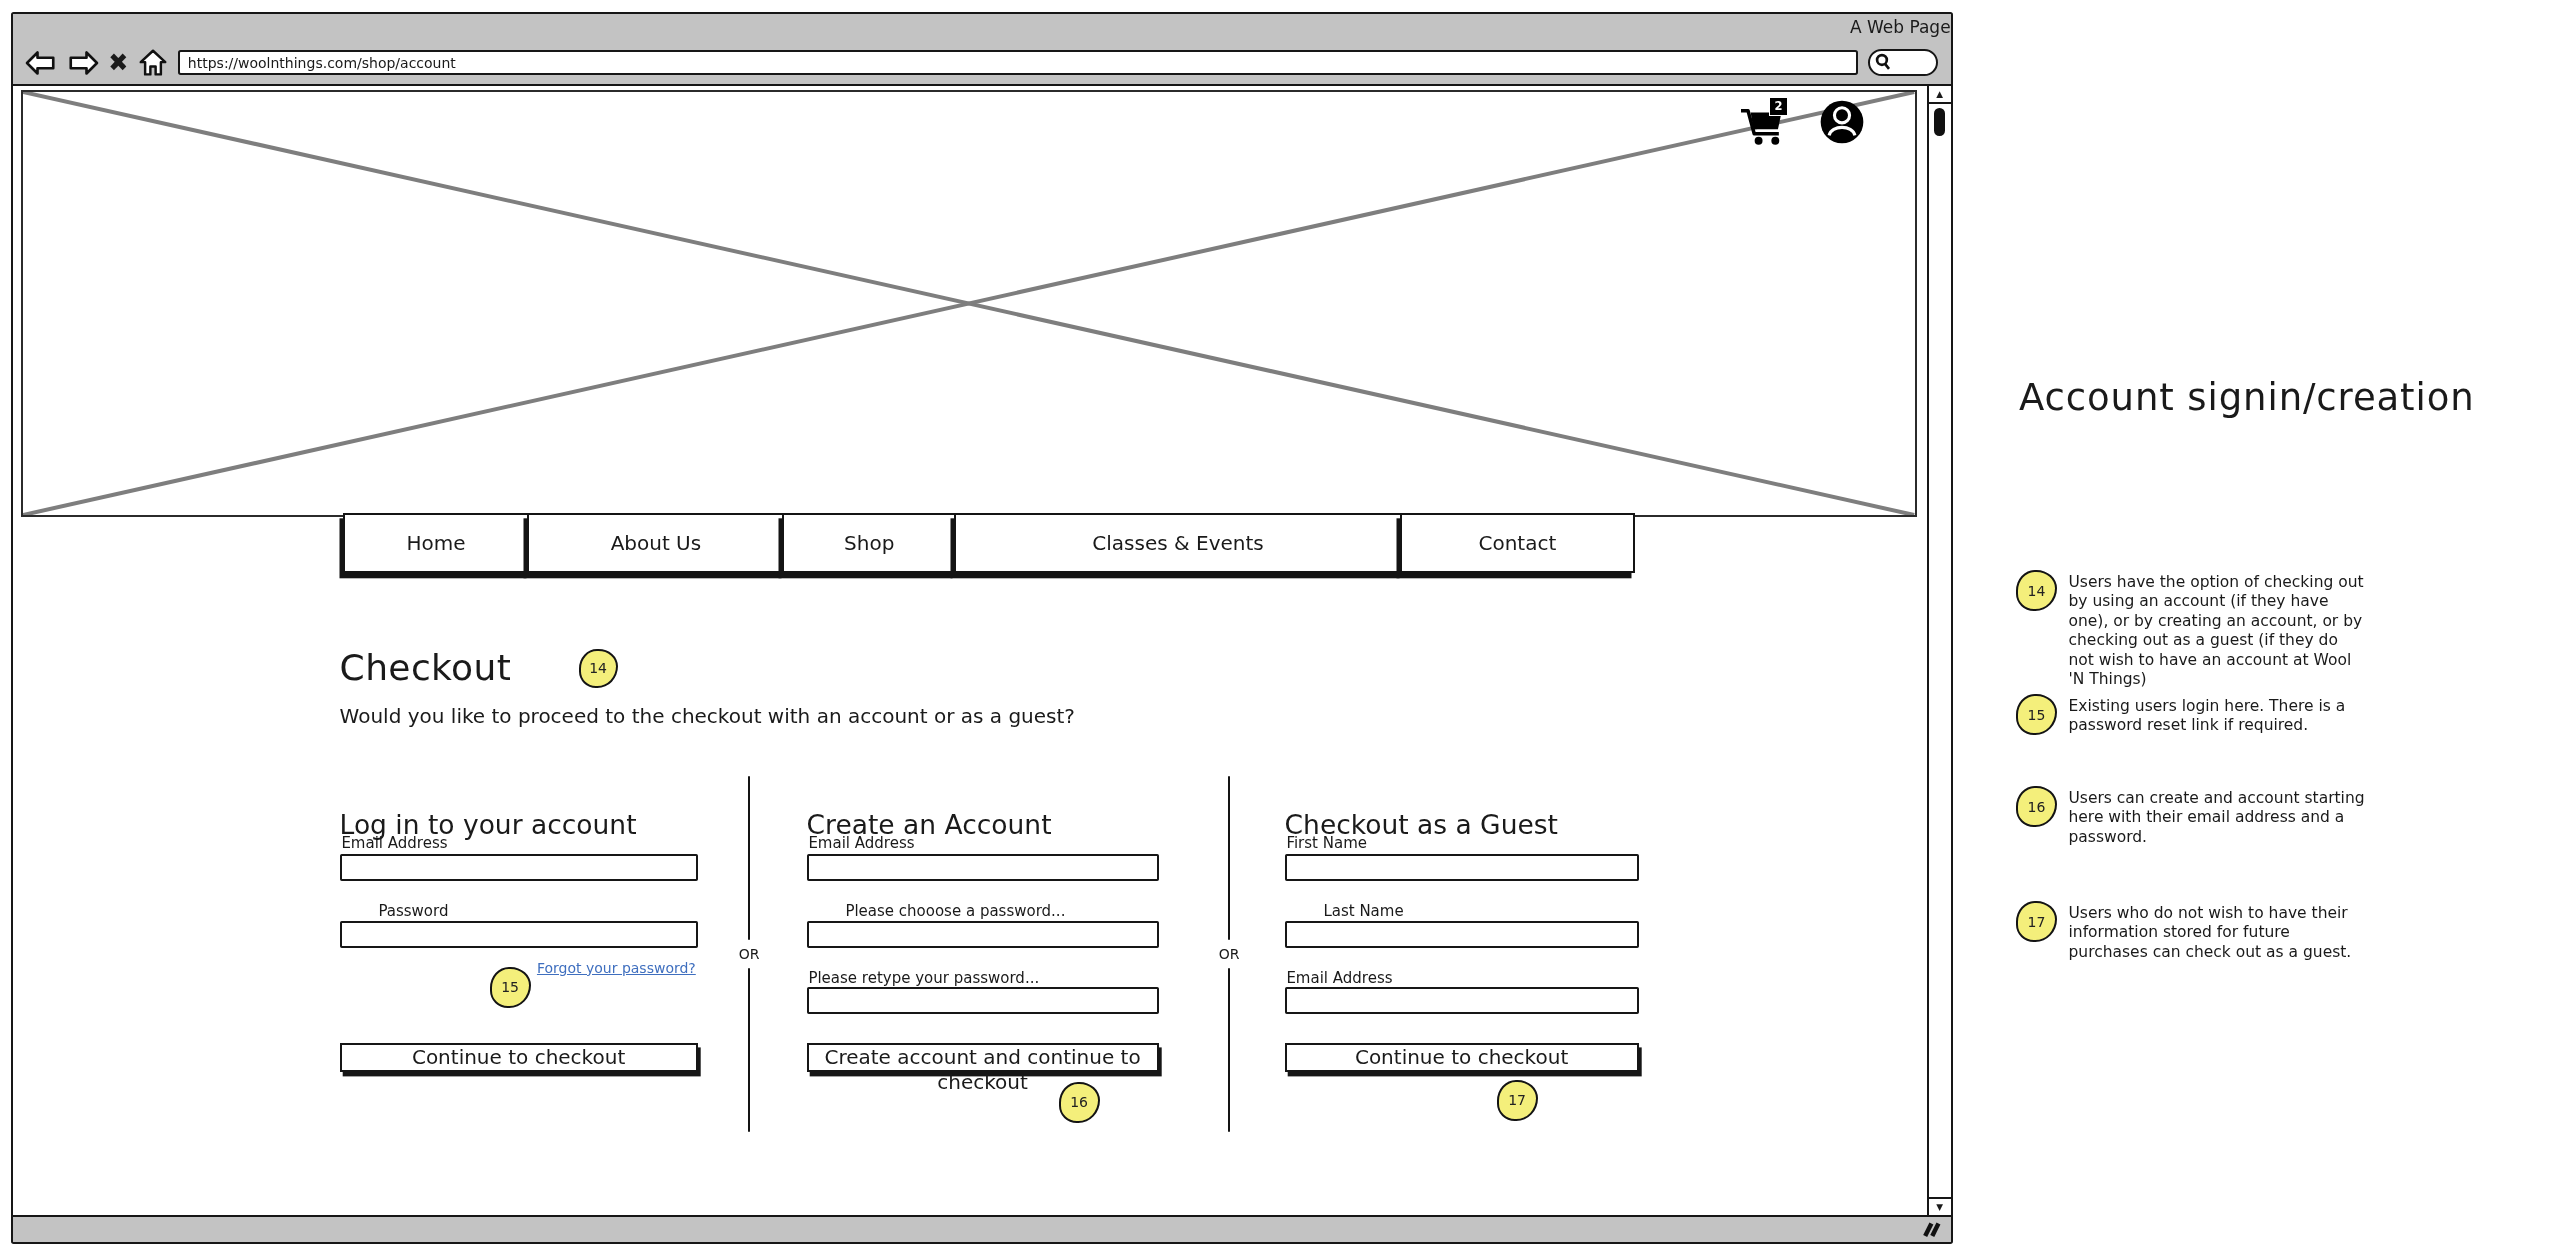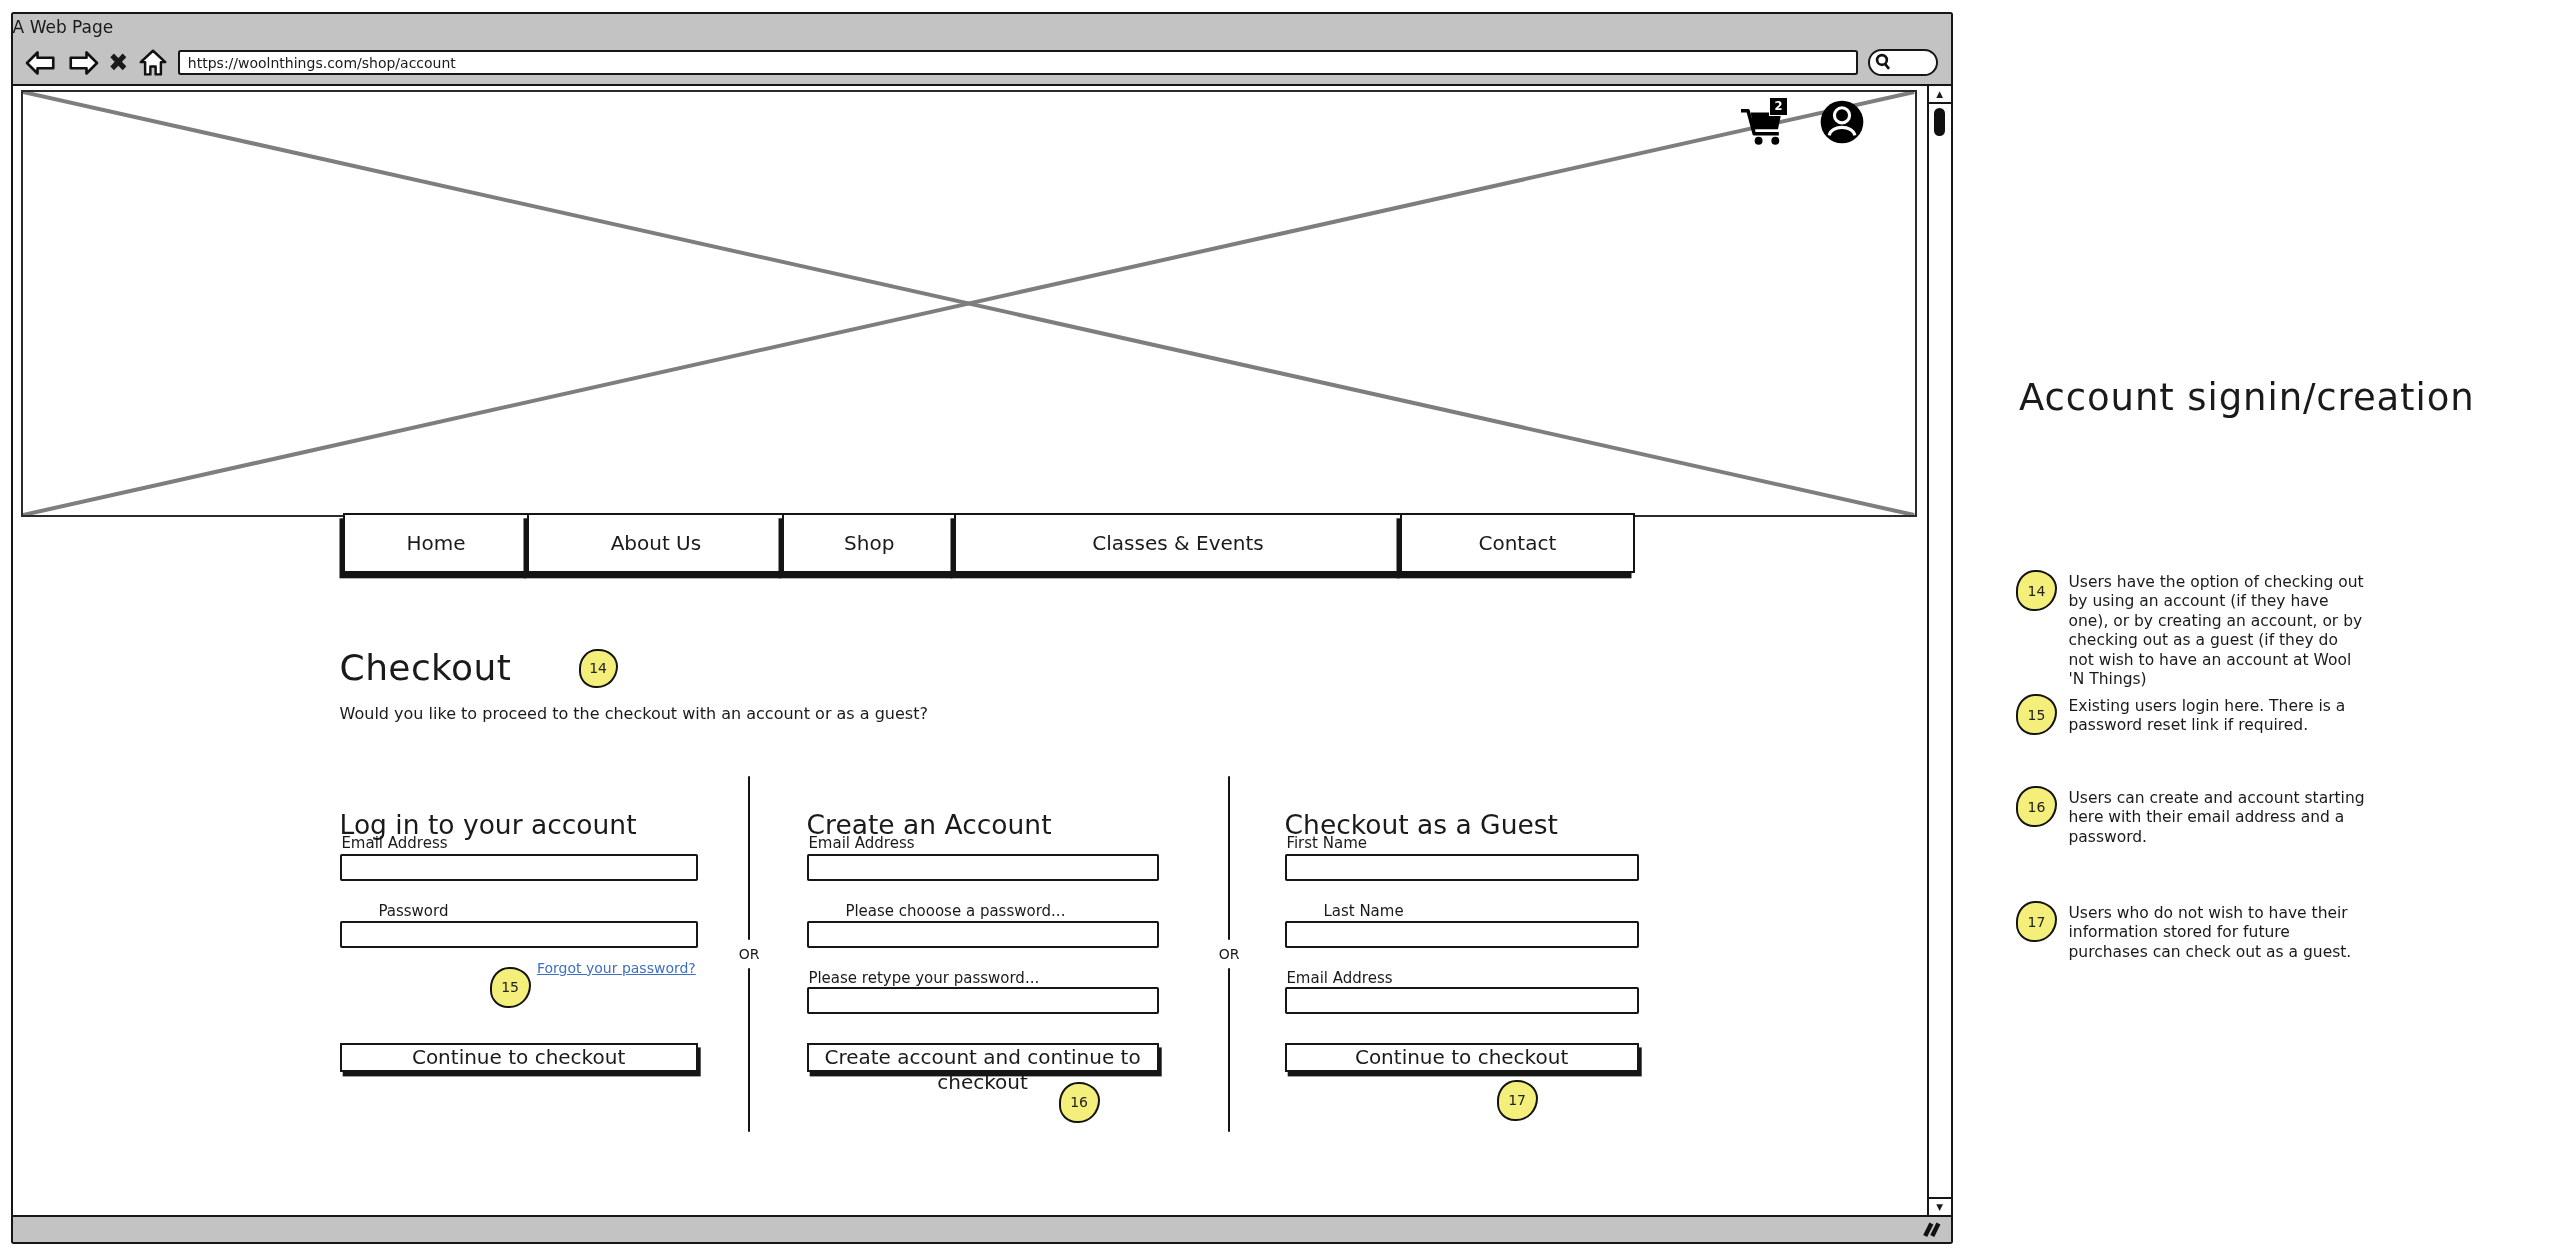--- a/index.html
+++ b/index.html
@@ -2,21 +2,21 @@
 <html style="font-size:14px"><head>
 <meta charset="utf-8">
 <style>
   html,body{margin:0;padding:0;background:#fff;}
   .canvas{position:relative;width:2576px;height:1249px;background:#fff;overflow:hidden;
           font-family:"DejaVu Sans",sans-serif;color:#1a1a1a;}
 
   
   .window{position:absolute;left:10.6px;top:12.4px;width:1942px;height:1232px;box-sizing:border-box;
           border:2.7px solid #161616;border-radius:2.7px;background:#fff;display:flex;flex-direction:column;}
-  .titlebar{flex:0 0 26.5px;background:#c3c3c3;text-align:left;font-size:17px;line-height:27.4px;}
+  .titlebar{flex:0 0 26.5px;background:#c3c3c3;text-align:right;font-size:17px;line-height:27.4px;}
   .toolbar{flex:0 0 42px;background:#c3c3c3;border-bottom:2.7px solid #161616;
            display:flex;align-items:center;gap:9.7px;padding:0 12.4px;}
   .tool-icon{flex:0 0 auto;display:flex;align-items:center;justify-content:center;}
   .stop-x{font-size:24px;font-weight:bold;line-height:26.5px;transform:scaleY(1.05);}
   .url-field{flex:1;height:21px;border:2.7px solid #161616;border-radius:2.7px;background:#fff;
              font-family:"DejaVu Sans",sans-serif;font-size:14px;padding:0 8px;outline:none;color:#1a1a1a;}
   .search-pill{flex:0 0 62px;height:23px;border:2.7px solid #161616;border-radius:14px;background:#fff;
                display:flex;align-items:center;padding-left:4.4px;box-sizing:content-box;}
 
   .content{position:relative;flex:1;background:#fff;}
@@ -44,21 +44,21 @@
 
   
   .tabs{position:absolute;left:330px;top:427px;display:flex;}
   .tab{height:60px;box-sizing:border-box;background:#fff;border:2.7px solid #141414;margin-left:-2.7px;
        display:flex;align-items:center;justify-content:center;font-size:20px;
        box-shadow:-3.5px 5.3px 0 #141414;cursor:default;}
   .tab:first-child{margin-left:0;}
 
   
   .h-checkout{position:absolute;left:327px;top:561px;font-size:36px;letter-spacing:0.4px;}
-  .question{position:absolute;left:327px;top:618px;font-size:16px;}
+  .question{position:absolute;left:327px;top:618px;font-size:20px;}
 
   .badge{background:#f4ef7b;border:2.7px solid #141414;box-sizing:border-box;
          border-radius:48% 52% 55% 45% / 52% 46% 58% 44%;
          display:flex;align-items:center;justify-content:center;font-size:14px;color:#222;position:absolute;}
   .b44{width:39px;height:39px;}
   .b46{width:41px;height:41px;}
   .tail::after{content:"";position:absolute;left:4.4px;bottom:-5.3px;width:9.7px;height:9.7px;background:#141414;
                transform:rotate(50deg);border-radius:1.8px;z-index:-1;}
 
   .col{position:absolute;top:704px;}

